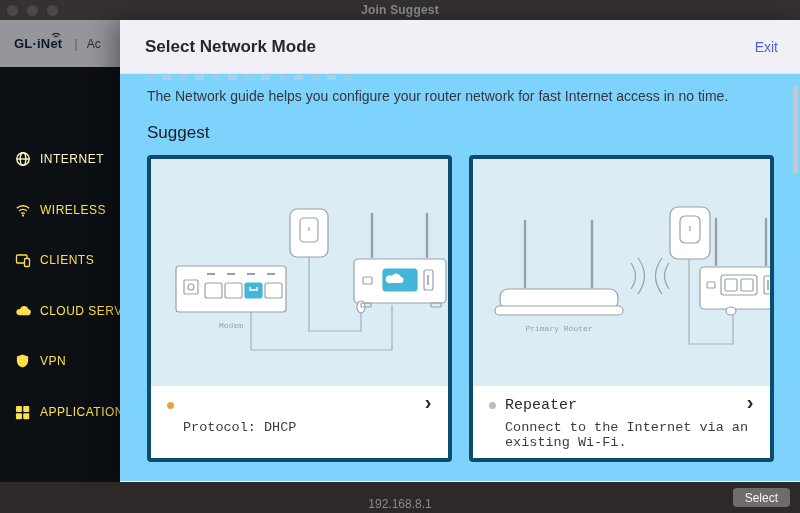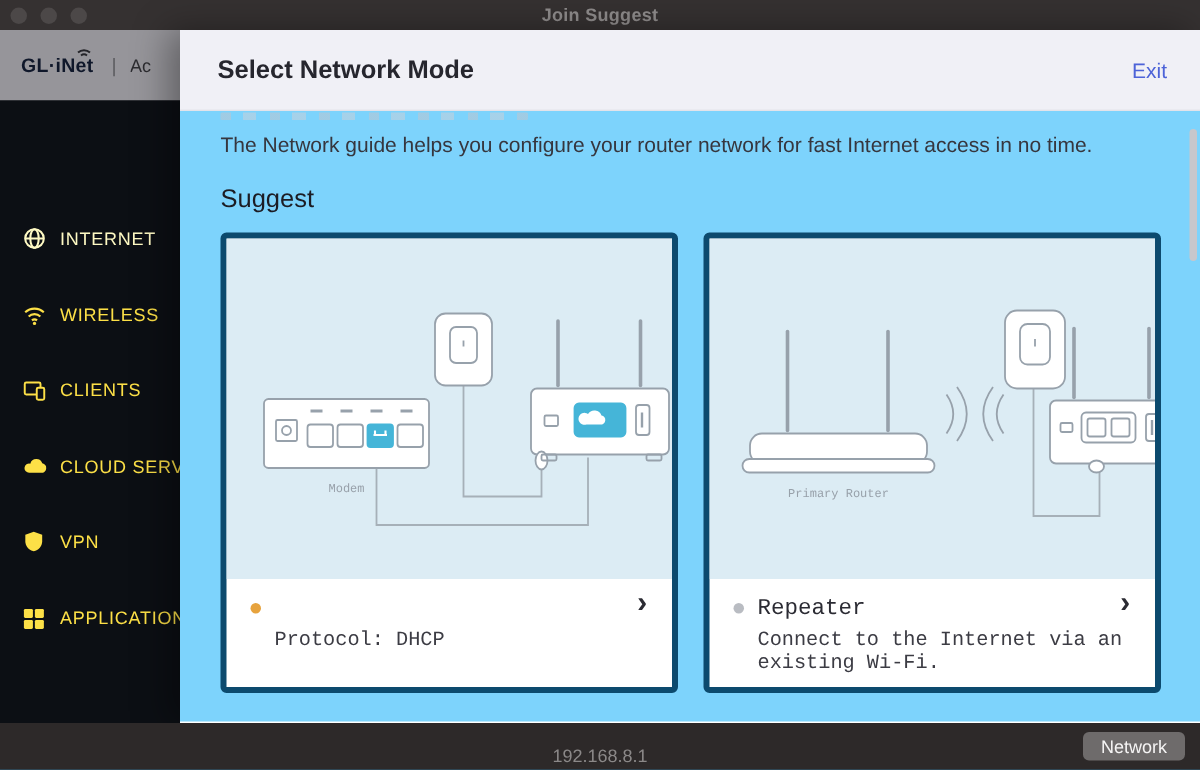--- a/index.html
+++ b/index.html
@@ -261,16 +261,16 @@
         </div>
 
       </div>
 
       <div class="scroll-thumb"></div>
     </div>
   </div>
 
   <div class="bottombar">
     <span class="address">192.168.8.1</span>
-    <button class="cancel-btn">Network</button>
+    <button class="cancel-btn">Select</button>
   </div>
 
 </div>
 
 </body></html>

